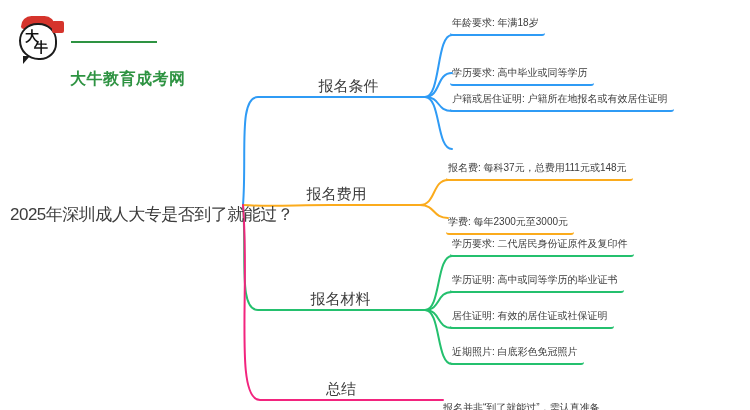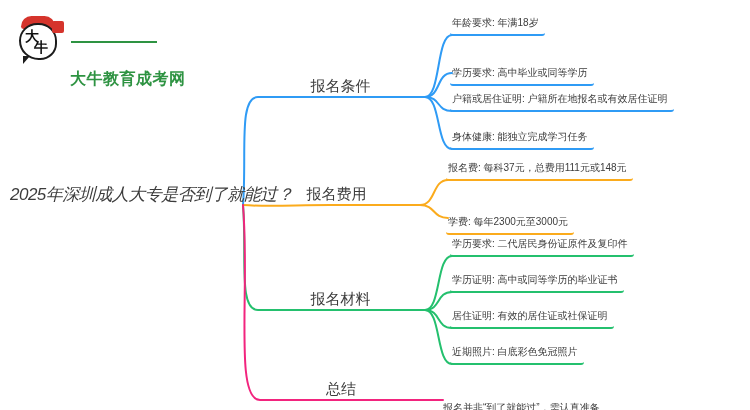--- a/index.html
+++ b/index.html
@@ -2,21 +2,21 @@
 <html style="--brand: #2e9342; --seal: #d5342c; --ink: #3c3c3c;"><head>
 <meta charset="utf-8">
 <style>
   html,body{margin:0;padding:0;background:#fff;}
   body{font-family:"Liberation Sans","DejaVu Sans",sans-serif;}
   .stage{position:relative;width:750px;height:410px;background:#fff;overflow:hidden;}
   svg.links{position:absolute;left:0;top:0;width:750px;height:410px;}
   svg.links path{fill:none;stroke:var(--c,#999);stroke-width:2;stroke-linecap:round;}
 
   .topic{position:absolute;color:var(--ink,#3c3c3c);white-space:nowrap;}
-  .central{left:10px;top:183px;font-size:17px;letter-spacing:-0.5px;font-style:italic;}
+  .central{left:10px;top:203px;font-size:17px;letter-spacing:-0.5px;}
   .plabel{font-size:15px;line-height:19px;text-align:center;width:169px;}
   .child{font-size:10px;line-height:19px;padding:0 6px 2px 2px;
          border-bottom:2px solid var(--c,#999);border-radius:0 0 3px 3px;}
 
   
   .logo{position:absolute;left:14px;top:14px;width:170px;height:52px;cursor:pointer;}
   .mark{position:absolute;left:2px;top:2px;width:50px;height:50px;}
   .bubble{position:absolute;left:3px;top:7px;width:34px;height:33px;background:#fff;
           border:2.5px solid #1c1c1c;border-radius:50% 50% 46% 54%;}
   .bubble-tail{position:absolute;left:7px;top:40px;width:0;height:0;
@@ -74,25 +74,24 @@
       <div class="seal"></div>
       <span class="mark-ch ch1">大</span>
       <span class="mark-ch ch2">牛</span>
     </div>
     <div class="brand-title">大牛教育成考网</div>
     <div class="brand-rule"></div>
   </div>
 
   <div class="topic central">2025年深圳成人大专是否到了就能过？</div>
 
-  <div class="topic plabel" style="left: 256px; top: 76px; --c: #2f9bf5;">报名条件</div>
+  <div class="topic plabel" style="left: 264px; top: 76px; --c: #2f9bf5;">报名条件</div>
   <div class="topic child" style="left: 450px; top: 13px; --c: #2f9bf5;">年龄要求: 年满18岁</div>
   <div class="topic child" style="left: 450px; top: 51px; margin-top: 12px; --c: #2f9bf5;">学历要求: 高中毕业或同等学历</div>
   <div class="topic child" style="left: 450px; top: 89px; --c: #2f9bf5;">户籍或居住证明: 户籍所在地报名或有效居住证明</div>
-  <div class="topic child" style="left: 450px; top: 127px; --c: #2f9bf5;">身体健康: 能独立完成学习任务</div>
 
   <div class="topic plabel" style="left: 252px; top: 184px; --c: #fbab1c;">报名费用</div>
   <div class="topic child" style="left: 446px; top: 158px; --c: #fbab1c;">报名费: 每科37元，总费用111元或148元</div>
   <div class="topic child" style="left: 446px; top: 212px; text-align: right; --c: #fbab1c;">学费: 每年2300元至3000元</div>
 
   <div class="topic plabel" style="left: 256px; top: 289px; --c: #24c06e;">报名材料</div>
   <div class="topic child" style="left: 450px; top: 234px; --c: #24c06e;">学历要求: 二代居民身份证原件及复印件</div>
   <div class="topic child" style="left: 450px; top: 306px; --c: #24c06e;">居住证明: 有效的居住证或社保证明</div>
   <div class="topic child" style="left: 450px; top: 270px; --c: #24c06e;">学历证明: 高中或同等学历的毕业证书</div>
   <div class="topic plabel" style="left: 262px; top: 379px; width: 158px; --c: #f2247e;">总结</div>

